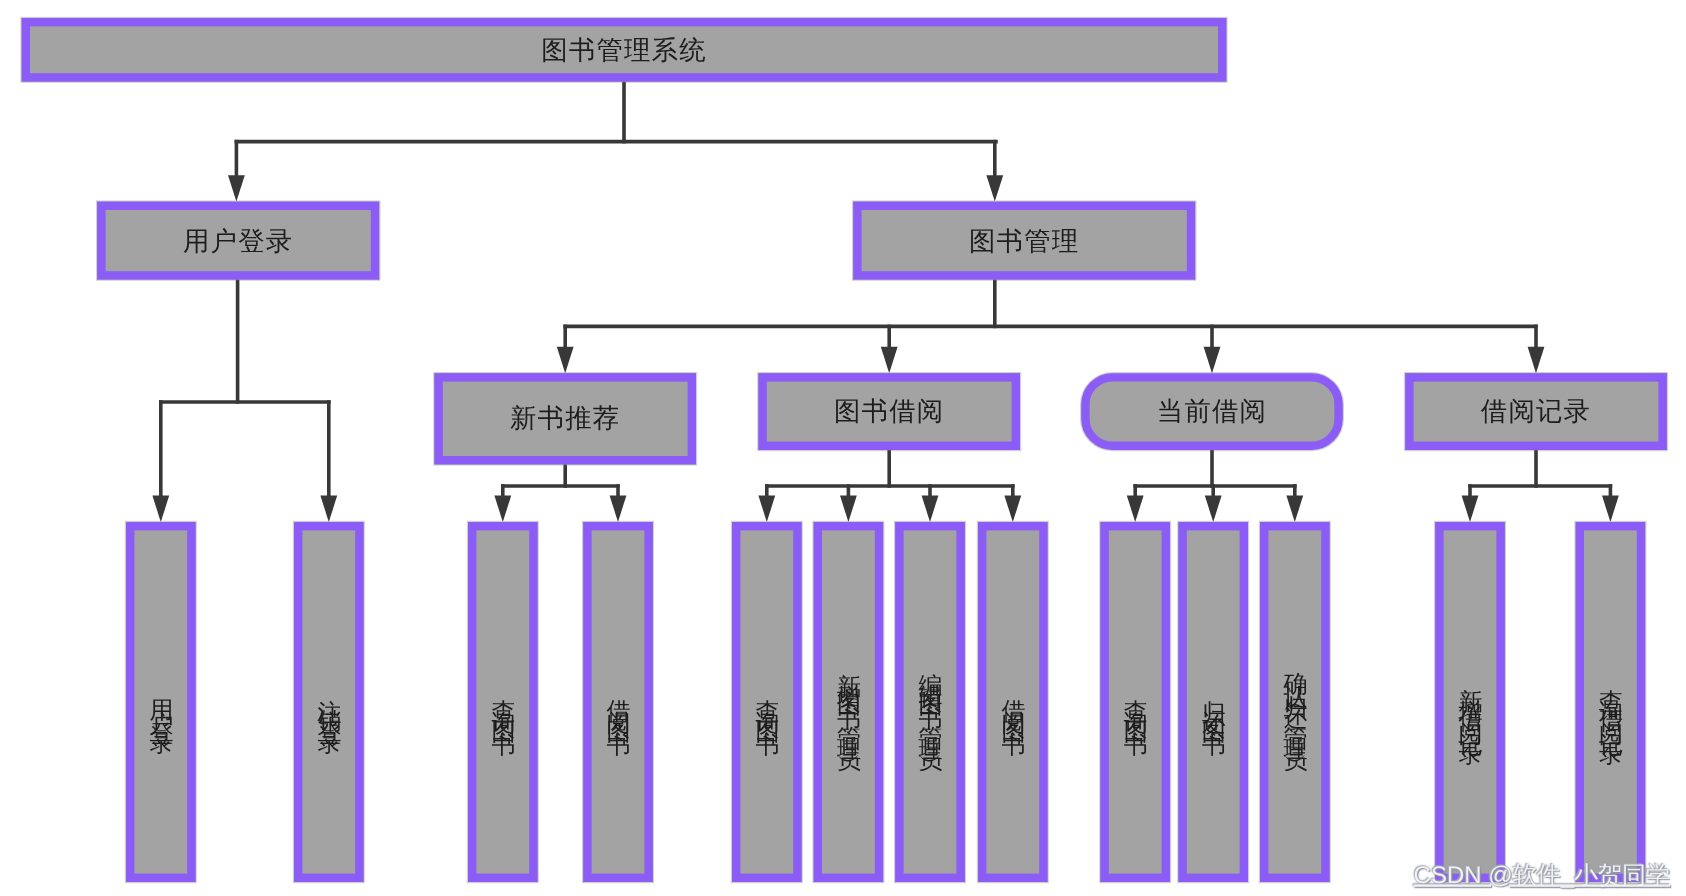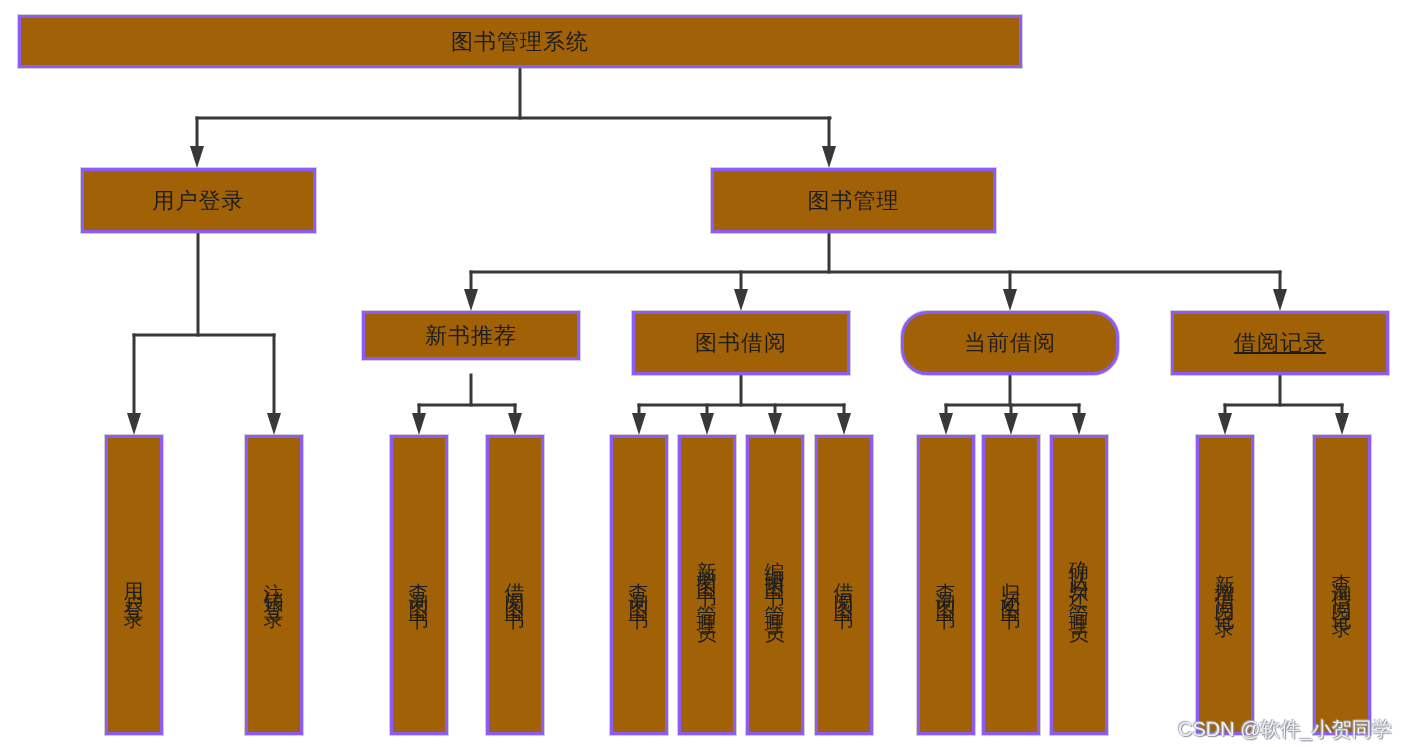--- a/index.html
+++ b/index.html
@@ -19,22 +19,22 @@
   .connectors {
     position: absolute;
     left: 0; top: 0;
     width: 1405px;
     height: 747px;
     z-index: 1;
   }
   .node {
     position: absolute;
     box-sizing: border-box;
-    background: #a16207;
-    border: 3px solid #8b5cf6;
+    background: #a3a3a3;
+    border: 7px solid #8b5cf6;
     box-shadow: 0 0 0 1px rgba(120,120,120,0.35);
     display: flex;
     align-items: center;
     justify-content: center;
     color: #1d1d1d;
     z-index: 2;
   }
   .hnode {
     font-size: 22px;
     letter-spacing: 1px;
@@ -59,20 +59,21 @@
     top: 716px;
     z-index: 5;
     font-size: 20px;
     color: #f0f1f4;
     text-shadow:
       1px 1px 1px #8e939e,
       -1px -1px 1px #a7acb6,
       0 0 2px #8e939e;
     white-space: nowrap;
     pointer-events: none;
+    text-decoration: underline;
   }
 </style>
 </head>
 <body>
 
 <div class="canvas">
 
   <svg class="connectors" viewBox="0 0 1405 747" xmlns="http://www.w3.org/2000/svg" aria-hidden="true">
     <g stroke="#383838" stroke-width="3" fill="none" stroke-linecap="square">
 
@@ -143,30 +144,30 @@
     <span>图书管理系统</span>
   </div>
 
   <div class="node hnode" style="left:81px; top:168px; width:235px; height:65px;">
     <span>用户登录</span>
   </div>
   <div class="node hnode" style="left:711px; top:168px; width:285px; height:65px;">
     <span>图书管理</span>
   </div>
 
-  <div class="node hnode" style="left:362px; top:311px; width:218px; height:49px;">
+  <div class="node hnode" style="left:362px; top:311px; width:218px; height:76px;">
     <span>新书推荐</span>
   </div>
   <div class="node hnode" style="left:632px; top:311px; width:218px; height:64px;">
     <span>图书借阅</span>
   </div>
   <div class="node hnode" style="left:901px; top:311px; width:218px; height:64px;border-radius:26px;">
     <span>当前借阅</span>
   </div>
-  <div class="node hnode" style="left:1171px; top:311px; width:218px; height:64px;text-decoration:underline;">
+  <div class="node hnode" style="left:1171px; top:311px; width:218px; height:64px;">
     <span>借阅记录</span>
   </div>
 
   <div class="node vnode" style="left:105px;">
     <span class="vtext">用户登录</span>
   </div>
   <div class="node vnode" style="left:245px;">
     <span class="vtext">注销登录</span>
   </div>
   <div class="node vnode" style="left:390px;">

